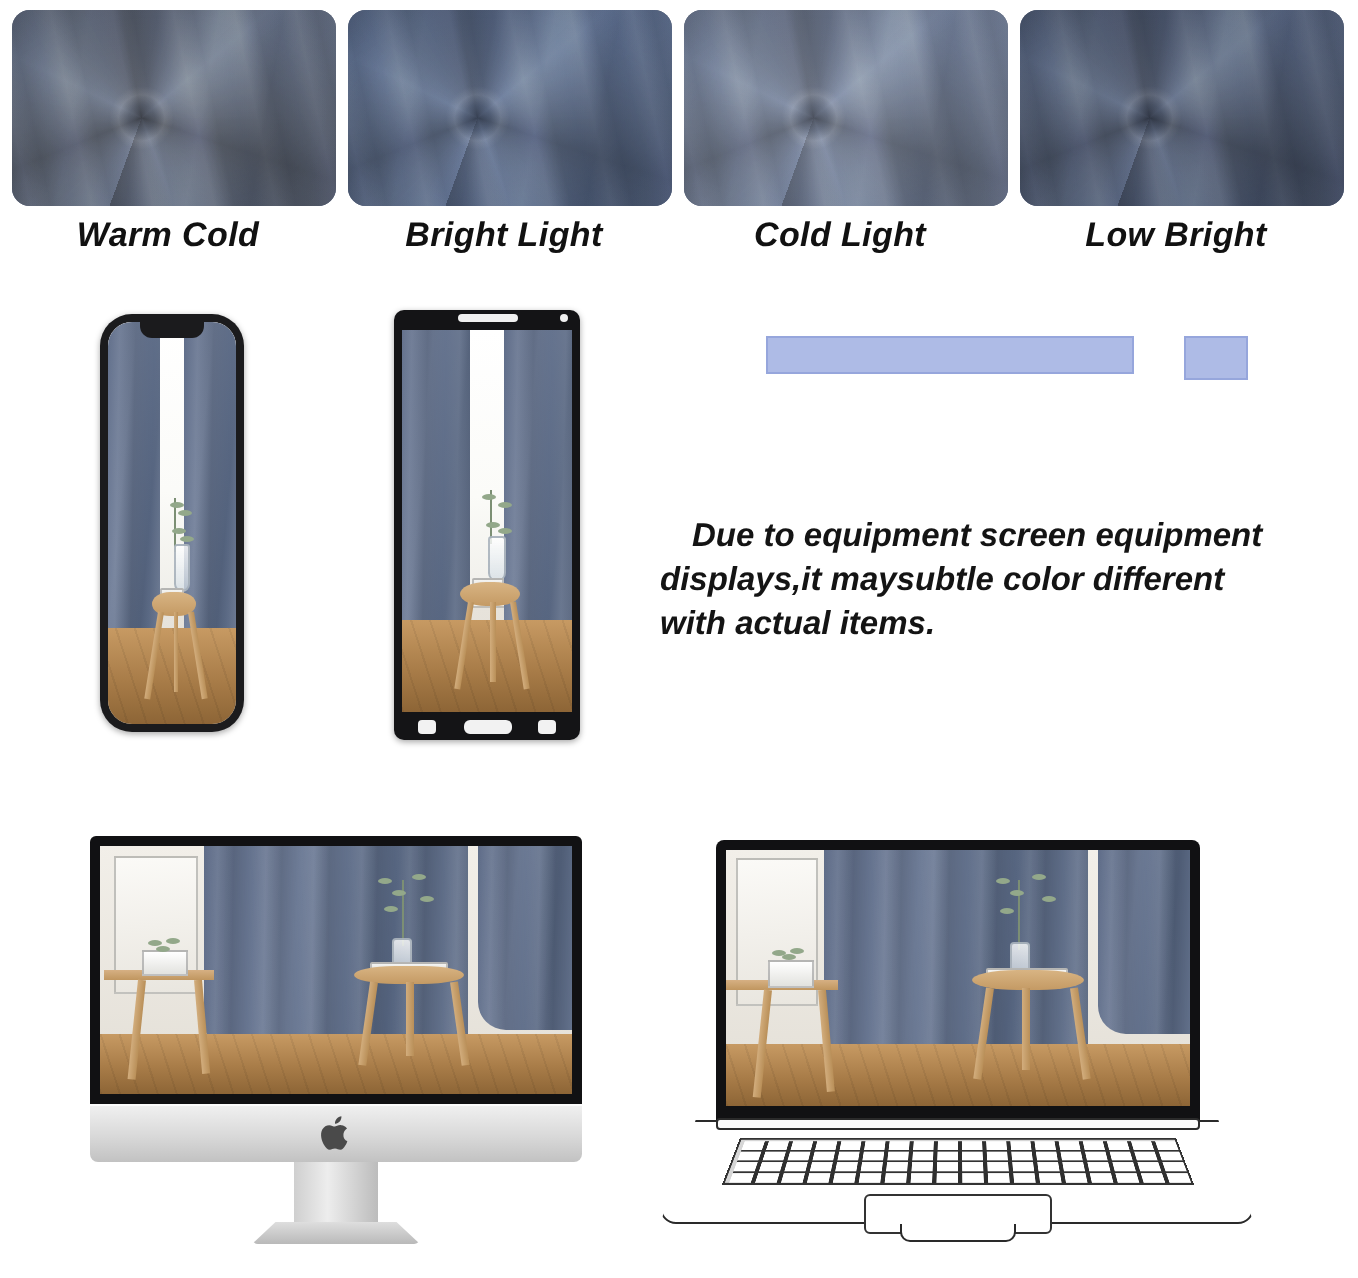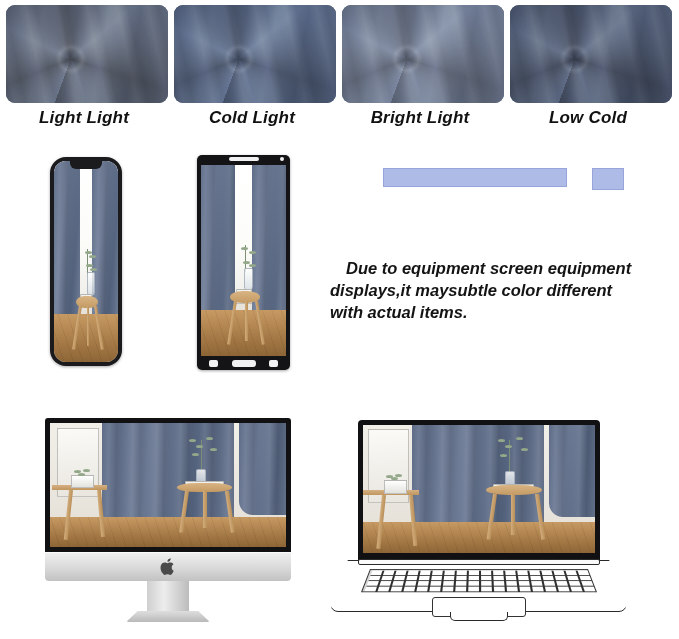--- a/index.html
+++ b/index.html
@@ -425,24 +425,24 @@
     <div class="fab fab-base"></div>
     <div class="fab fab-folds"></div>
     <div class="fab fab-swirl"></div>
     <div class="fab fab-core"></div>
     <div class="fab fab-vign"></div>
     <div class="fab fab-tint"></div>
   </div>
 </div>
 
 <div class="label-row">
-  <div class="sw-label">Light Light</div>
+  <div class="sw-label">Warm Cold</div>
+  <div class="sw-label">Bright Light</div>
   <div class="sw-label">Cold Light</div>
-  <div class="sw-label">Bright Light</div>
-  <div class="sw-label">Low Cold</div>
+  <div class="sw-label">Low Bright</div>
 </div>
 
 <div class="phone-iphone">
   <div class="phone-screen">
     <div class="iphone-notch"></div>
     <div class="scene">
       <div class="scene-wall"></div>
       <div class="scene-window" style="left:38%;top:0;width:24%;height:70%;"></div>
       <div class="scene-curtain left" style="left:-2%;width:42%;height:96%;"></div>
       <div class="scene-curtain right" style="right:-2%;width:42%;height:90%;"></div>

